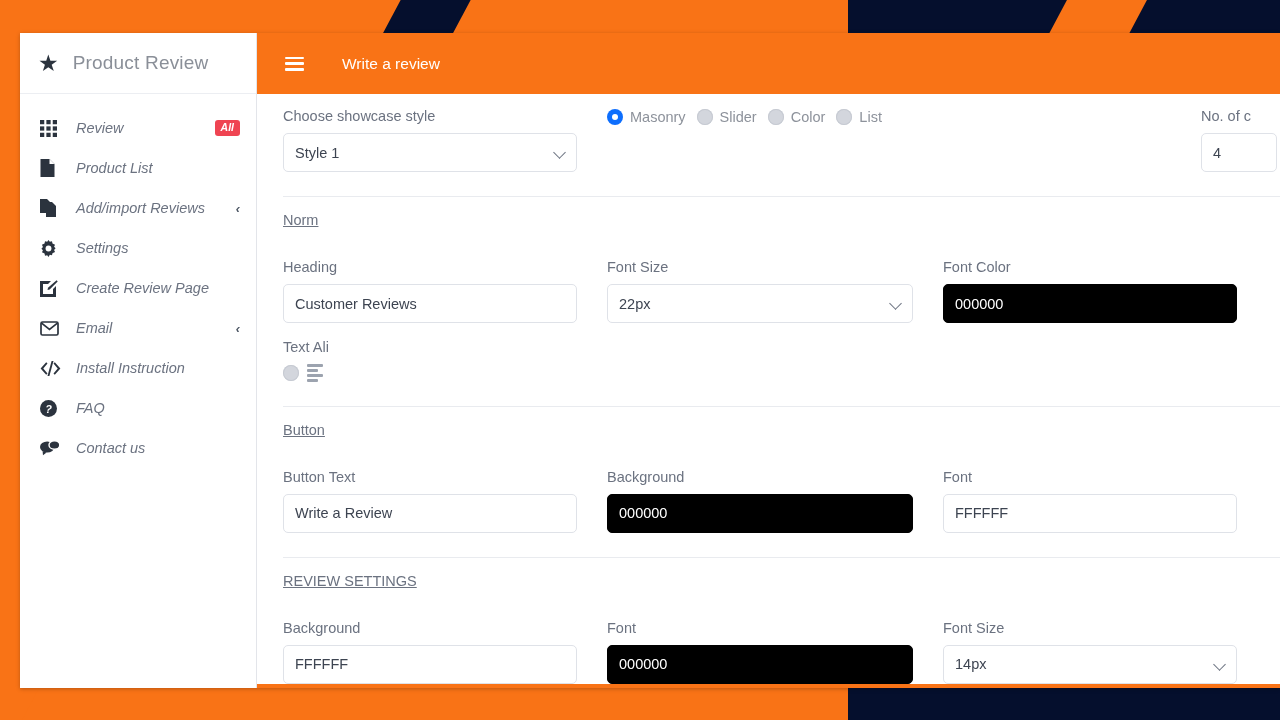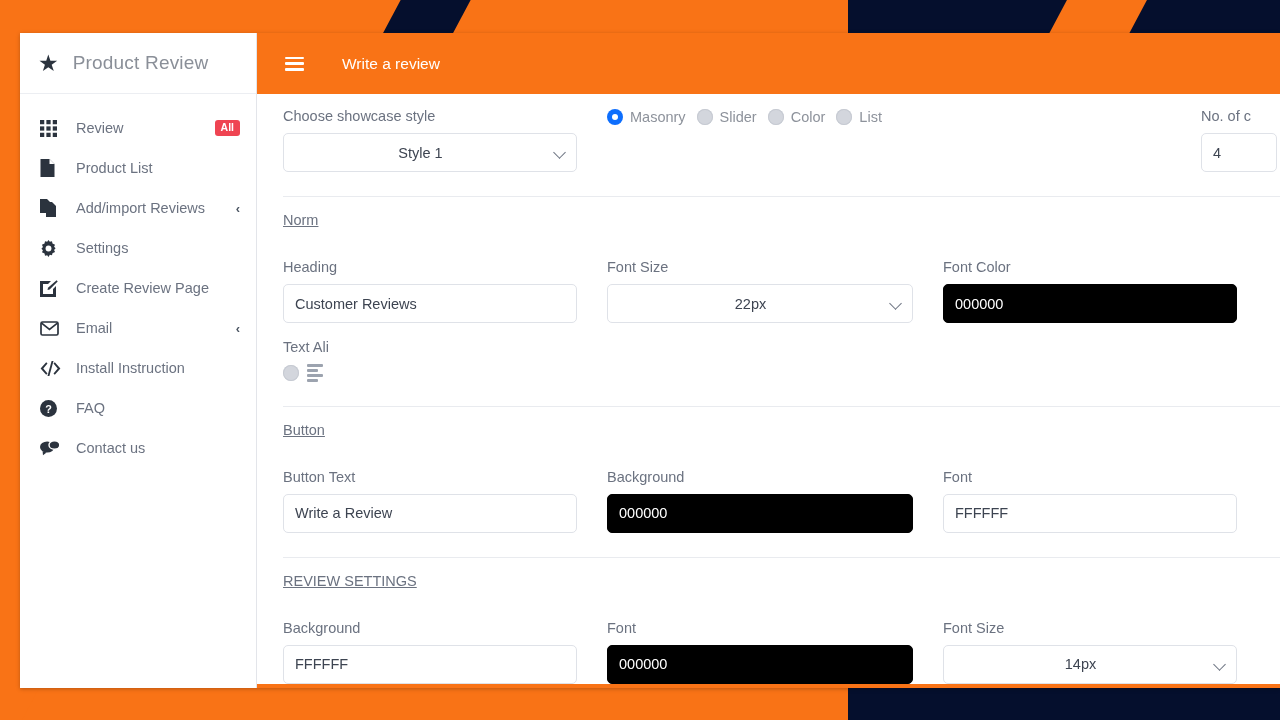--- a/index.html
+++ b/index.html
@@ -56,21 +56,21 @@
   }
   .brand {
     height: 61px; display: flex; align-items: center;
     gap: 14px; padding: 0 18px;
     border-bottom: 1px solid #eceef2;
   }
   .brand .star { color: #2b333e; font-size: 23px; line-height: 1; }
   .brand-name {
     font-size: 19px; color: #8a8f98; letter-spacing: .2px;
   }
-  .nav { padding-top: 14px; }
+  .nav { padding-top: 14px; font-style: italic; }
   .nav-item {
     display: flex; align-items: center;
     height: 40px; padding: 0 16px 0 20px;
     gap: 14px; cursor: pointer;
     position: relative;
   }
   .nav-icon {
     width: 22px; flex: 0 0 22px; height: 20px;
     color: #2b333e;
     display: flex; align-items: center; justify-content: flex-start;
@@ -143,21 +143,20 @@
     font-size: 14.5px; font-family: "Liberation Sans", sans-serif;
     padding: 0 11px;
   }
   .inp.dark {
     background: #000; color: #fff; border-color: #000;
   }
   .sel {
     appearance: none; -webkit-appearance: none;
     padding-right: 30px;
     background-image: none;
-    text-align: center;
   }
   .sel-wrap { position: relative; }
   .sel-wrap::after {
     content: ""; position: absolute; right: 13px; top: 15px;
     width: 8px; height: 8px;
     border-right: 1.7px solid #6b7280;
     border-bottom: 1.7px solid #6b7280;
     transform: rotate(45deg);
     pointer-events: none;
   }

